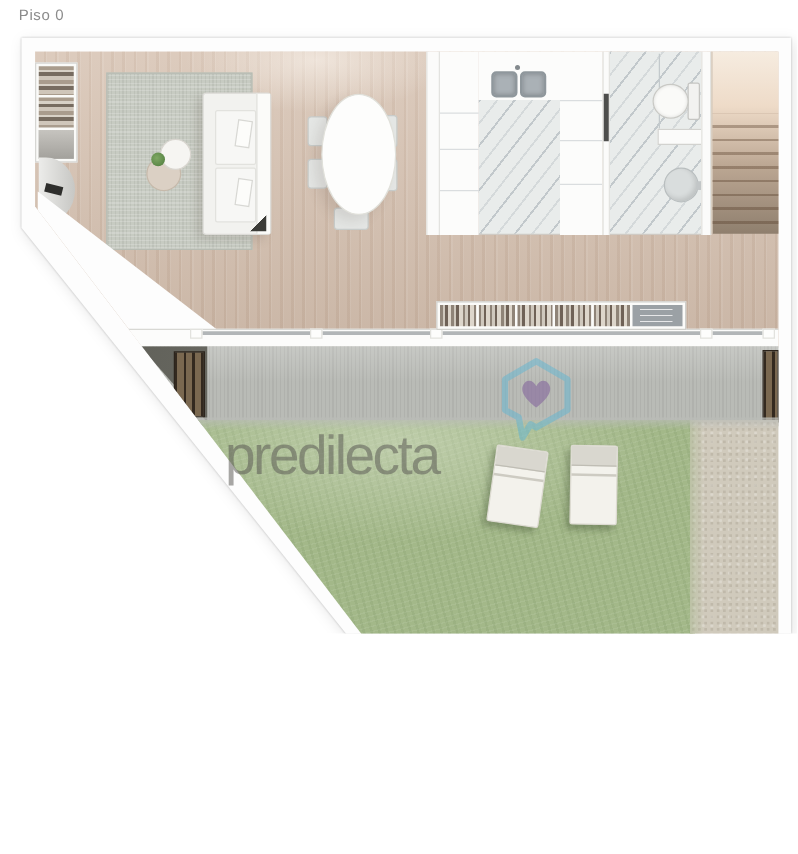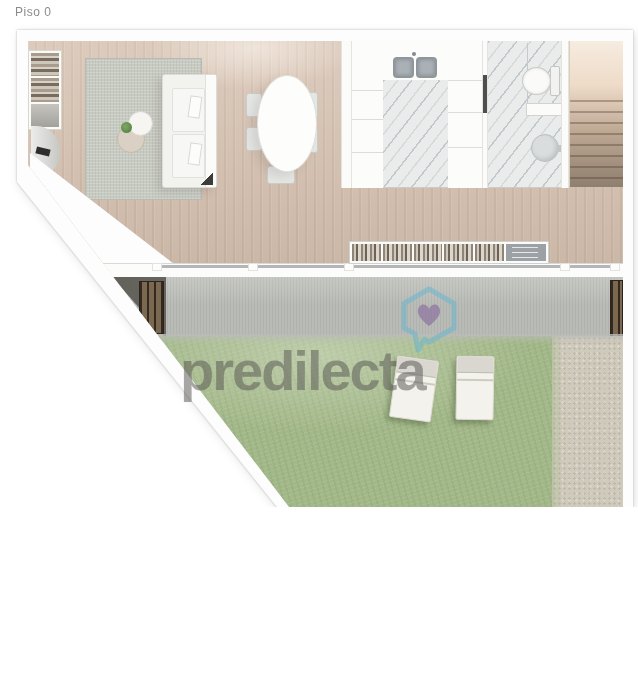--- a/index.html
+++ b/index.html
@@ -109,21 +109,21 @@
       radial-gradient(rgba(90,80,60,.14) 1px, transparent 1.4px),
       radial-gradient(rgba(255,255,255,.25) 1px, transparent 1.4px);
     background-size:100% 100%,5px 5px,7px 7px;}
   .grass-fade{left:26px;top:334px;width:597px;height:10px;
     background:linear-gradient(180deg, rgba(186,188,183,.85), rgba(186,188,183,0));}
   .lounger{background:#f3f2ec;border-radius:2px;box-shadow:-3px 4px 5px rgba(45,58,32,.32);box-sizing:border-box;border:1px solid #dddbd2;}
   .lounger-head{left:0;top:0;width:100%;height:16px;background:#d9d7cf;border-bottom:1px solid #bfbdb4;box-sizing:border-box;}
   .lounger-line{left:0;top:22px;width:100%;height:2px;background:#cdcbc2;}
 
   
-  .watermark-text{left:180px;top:343px;font-size:56px;font-weight:bold;letter-spacing:-2px;
+  .watermark-text{left:180px;top:343px;font-size:44px;font-weight:normal;letter-spacing:-2px;
     color:rgba(88,86,83,.52);line-height:1;}
   .watermark-logo{left:400px;top:286px;width:58px;height:68px;}
 </style>
 </head>
 <body>
 
 <div class="canvas">
 
   <div class="abs floor-label">Piso 0</div>
 

